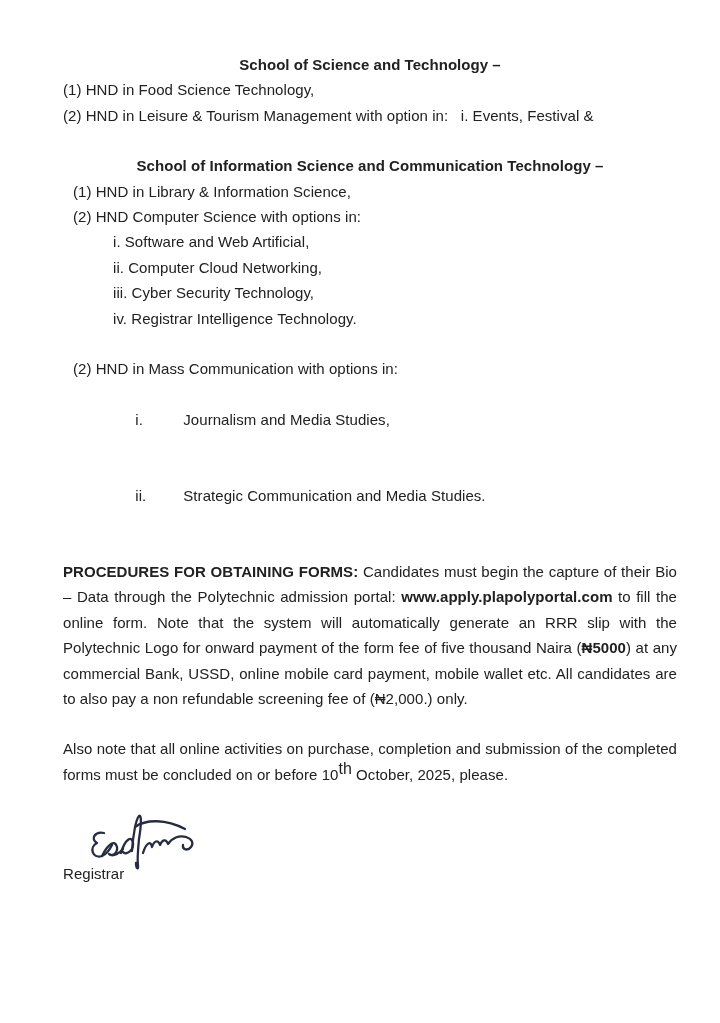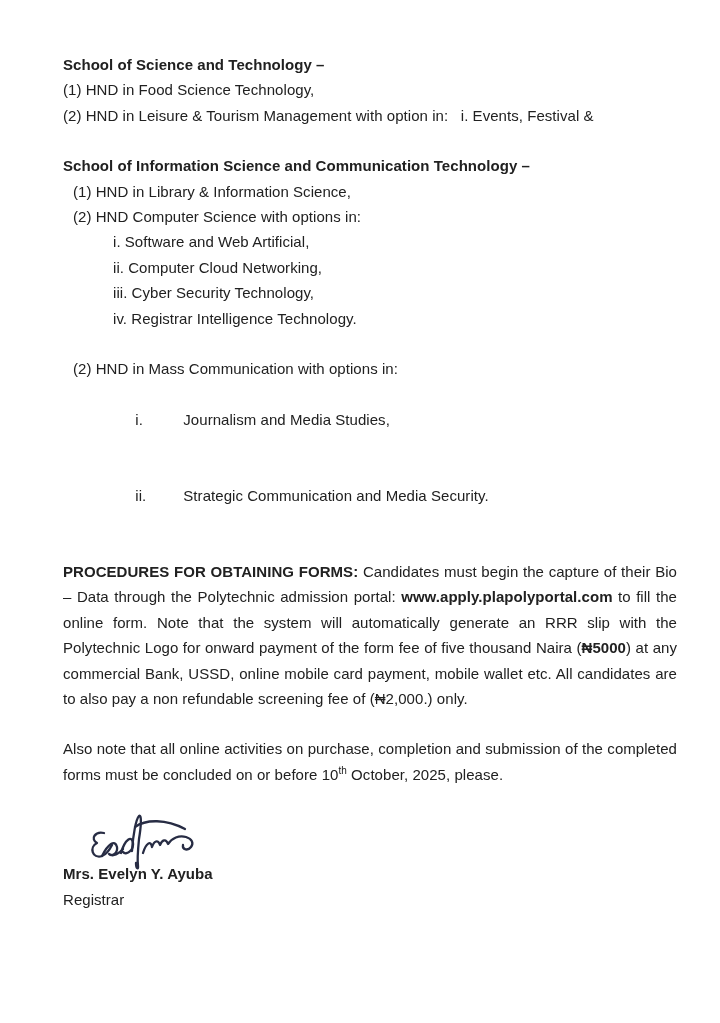--- a/index.html
+++ b/index.html
@@ -21,36 +21,36 @@
     top: 52px;
     left: 63px;
     width: 614px;
     font-size: 15px;
     line-height: 25.4px;
     letter-spacing: 0.05px;
   }
   .line {
     white-space: pre-wrap;
   }
-  .bold { font-weight: bold; }
+  .bold { font-weight: bold; text-align: center; }
   .gap { height: 25px; }
   .indent-10 { padding-left: 10px; }
   .indent-22 { padding-left: 22px; }
   .indent-50 { padding-left: 50px; }
   .roman-row { padding-left: 47px; }
   .roman-marker {
     display: inline-block;
     width: 48px;
   }
   .para {
     margin: 0;
     text-align: justify;
   }
   .para sup {
-    font-size: 10px;
+    font-size: 16px;
     line-height: 0;
     vertical-align: super;
     margin-top: 16px;
   }
   .signature-wrap {
     margin: 24px 0 -10px 25px;
     height: 60px;
     width: 120px;
   }
   .signature-wrap svg { display: block; }
@@ -82,21 +82,21 @@
     <div class="line indent-50">iii. Cyber Security Technology,</div>
     <div class="line indent-50">iv. Registrar Intelligence Technology.</div>
 
     <div class="gap"></div>
 
     <div class="line indent-10">(2) HND in Mass Communication with options in:</div>
     <div class="line roman-row">
       <span class="roman-marker">i.</span><span>Journalism and Media Studies,</span>
     </div>
     <div class="line roman-row">
-      <span class="roman-marker">ii.</span><span>Strategic Communication and Media Security.</span>
+      <span class="roman-marker">ii.</span><span>Strategic Communication and Media Studies.</span>
     </div>
 
     <div class="gap"></div>
 
     <p class="para"><span class="bold">PROCEDURES FOR OBTAINING FORMS:</span><span> Candidates must begin the capture of their Bio – Data through the Polytechnic admission portal: </span><span class="bold">www.apply.plapolyportal.com</span><span> to fill the online form. Note that the system will automatically generate an RRR slip with the Polytechnic Logo for onward payment of the form fee of five thousand Naira (</span><span class="bold">₦5000</span><span>) at any commercial Bank, USSD, online mobile card payment, mobile wallet etc. All candidates are to also pay a non refundable screening fee of (₦2,000.) only.</span></p>
 
     <div class="gap"></div>
 
     <p class="para"><span>Also note that all online activities on purchase, completion and submission of the completed forms must be concluded on or before 10</span><sup>th</sup><span> October, 2025, please.</span></p>
 
@@ -104,17 +104,16 @@
       <svg width="120" height="60" viewBox="0 0 120 60">
         <path class="sig-stroke" d="M16,22 C7,20 2,28 9,32 C1,36 4,48 14,45 C19,43 22,38 24,34"></path>
         <path class="sig-stroke" d="M14,45 C20,33 27,28 29,36 C30,42 24,46 21,43 C25,46 31,43 35,38"></path>
         <path class="sig-stroke" d="M33,42 C37,28 44,24 45,32 C46,39 38,45 35,41"></path>
         <path class="sig-stroke" d="M44,40 C45,24 48,8 51,5 C54,3 53,16 51,28 C50,38 49,48 50,55 C50.5,59 48,58 48,52"></path>
         <path class="sig-stroke" d="M47,16 C58,8 78,8 97,18"></path>
         <path class="sig-stroke" d="M55,42 C58,32 63,29 64,36 C66,30 70,28 72,34 C74,29 78,27 80,33 C84,27 91,24 98,26 C104,28 106,32 103,36 C100,40 94,39 95,34"></path>
       </svg>
     </div>
 
-    <div class="line bold">Mrs. Evelyn Y. Ayuba</div>
     <div class="line">Registrar</div>
 
   </div>
 </div>
 
 </body></html>

